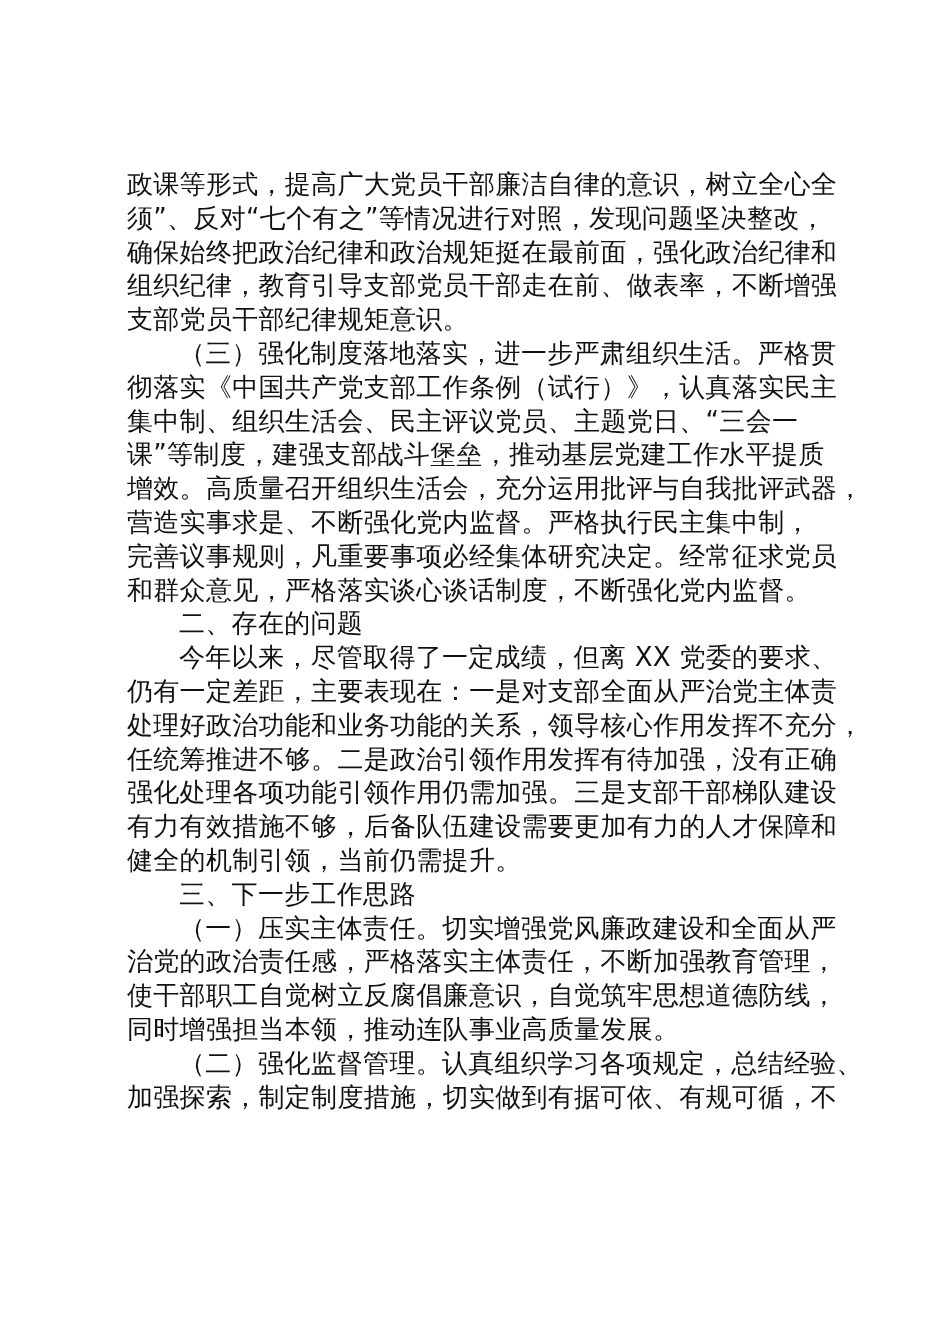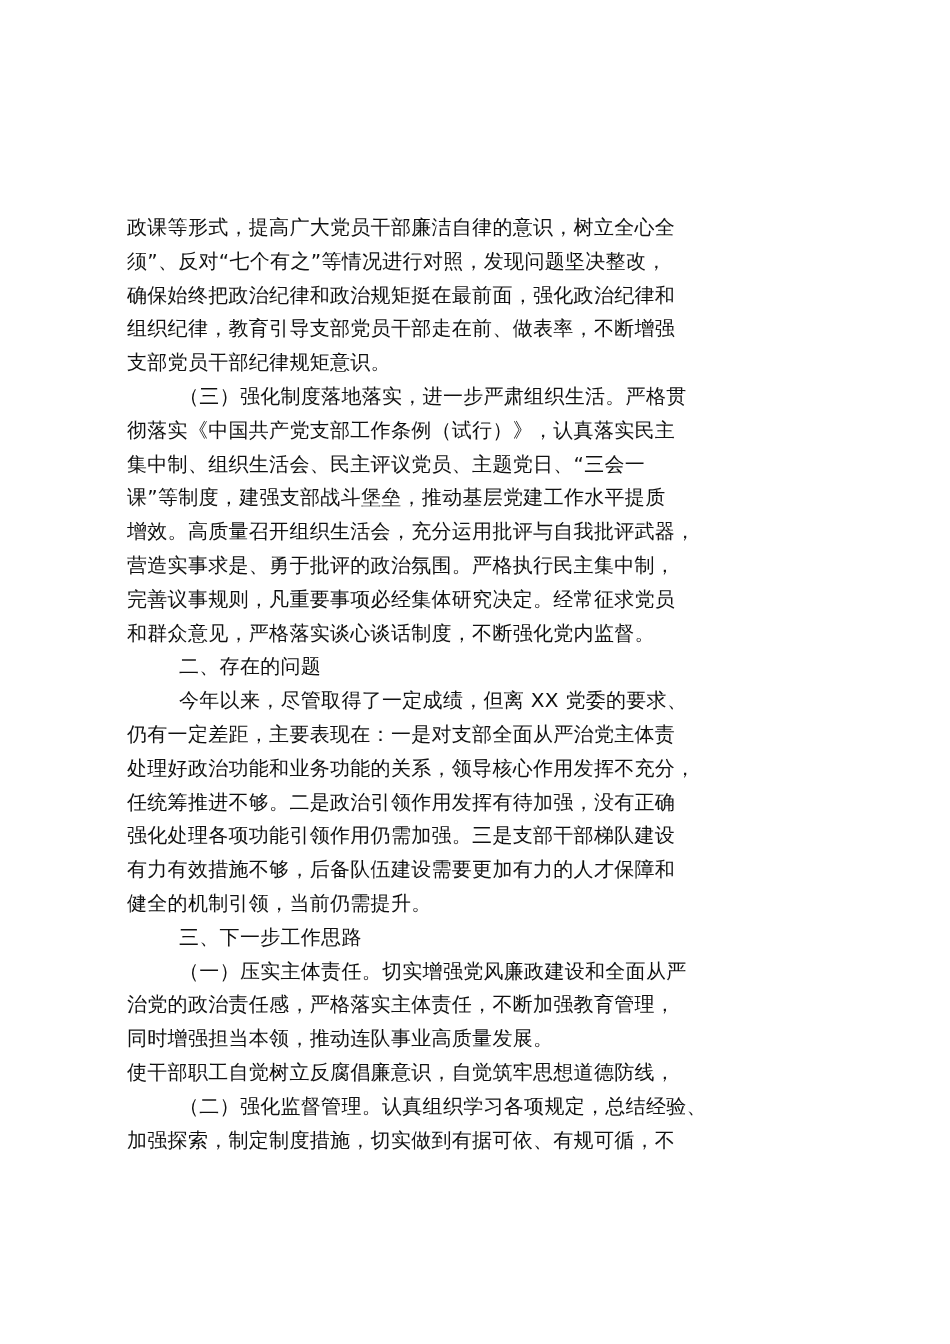--- a/index.html
+++ b/index.html
@@ -1,52 +1,51 @@
 <!DOCTYPE html>
 <html><head>
 <meta charset="utf-8">
 <style>
   html, body { margin: 0; padding: 0; background: #ffffff; }
   body { width: 950px; height: 1344px; position: relative; overflow: hidden; }
   .page {
     position: absolute; left: 127px; top: 168px; width: 735px;
     font-family: "DejaVu Sans", "Liberation Sans", sans-serif;
-    font-size: 20px; line-height: 33.8px; color: #111111;
+    font-size: 26px; line-height: 33.8px; color: #111111;
     letter-spacing: 0.3px;
-    margin-top: 43px;
   }
   .line { white-space: nowrap; height: 33.8px; }
   .indent { padding-left: 52px; }
   .bold { font-family: "DejaVu Serif", "Liberation Serif", serif; font-weight: normal; }
 </style>
 </head>
 <body>
 
 <div class="page" id="page">
     <div class="line"><span>政课等形式，提高广大党员干部廉洁自律的意识，树立全心全</span></div>
     <div class="line"><span>须”、反对“七个有之”等情况进行对照，发现问题坚决整改，</span></div>
     <div class="line"><span>确保始终把政治纪律和政治规矩挺在最前面，强化政治纪律和</span></div>
     <div class="line"><span>组织纪律，教育引导支部党员干部走在前、做表率，不断增强</span></div>
     <div class="line"><span>支部党员干部纪律规矩意识。</span></div>
     <div class="line indent"><span class="bold">（三）强化制度落地落实，进一步严肃组织生活。</span><span>严格贯</span></div>
     <div class="line"><span>彻落实《中国共产党支部工作条例（试行）》，认真落实民主</span></div>
     <div class="line"><span>集中制、组织生活会、民主评议党员、主题党日、“三会一</span></div>
     <div class="line"><span>课”等制度，建强支部战斗堡垒，推动基层党建工作水平提质</span></div>
     <div class="line"><span>增效。高质量召开组织生活会，充分运用批评与自我批评武器，</span></div>
-    <div class="line"><span>营造实事求是、勇于批评的政治氛围。严格执行民主集中制，</span></div>
+    <div class="line"><span>营造实事求是、不断强化党内监督。严格执行民主集中制，</span></div>
     <div class="line"><span>完善议事规则，凡重要事项必经集体研究决定。经常征求党员</span></div>
     <div class="line"><span>和群众意见，严格落实谈心谈话制度，不断强化党内监督。</span></div>
     <div class="line indent"><span>二、存在的问题</span></div>
     <div class="line indent"><span>今年以来，尽管取得了一定成绩，但离 XX 党委的要求、</span></div>
     <div class="line"><span>仍有一定差距，主要表现在：一是对支部全面从严治党主体责</span></div>
     <div class="line"><span>处理好政治功能和业务功能的关系，领导核心作用发挥不充分，</span></div>
     <div class="line"><span>任统筹推进不够。二是政治引领作用发挥有待加强，没有正确</span></div>
     <div class="line"><span>强化处理各项功能引领作用仍需加强。三是支部干部梯队建设</span></div>
     <div class="line"><span>有力有效措施不够，后备队伍建设需要更加有力的人才保障和</span></div>
     <div class="line"><span>健全的机制引领，当前仍需提升。</span></div>
     <div class="line indent"><span>三、下一步工作思路</span></div>
     <div class="line indent"><span class="bold">（一）压实主体责任。</span><span>切实增强党风廉政建设和全面从严</span></div>
     <div class="line"><span>治党的政治责任感，严格落实主体责任，不断加强教育管理，</span></div>
+    <div class="line"><span>使干部职工自觉树立反腐倡廉意识，自觉筑牢思想道德防线，</span></div>
     <div class="line"><span>同时增强担当本领，推动连队事业高质量发展。</span></div>
-    <div class="line"><span>使干部职工自觉树立反腐倡廉意识，自觉筑牢思想道德防线，</span></div>
     <div class="line indent"><span class="bold">（二）强化监督管理。</span><span>认真组织学习各项规定，总结经验、</span></div>
     <div class="line"><span>加强探索，制定制度措施，切实做到有据可依、有规可循，不</span></div>
   </div>
 
 </body></html>

